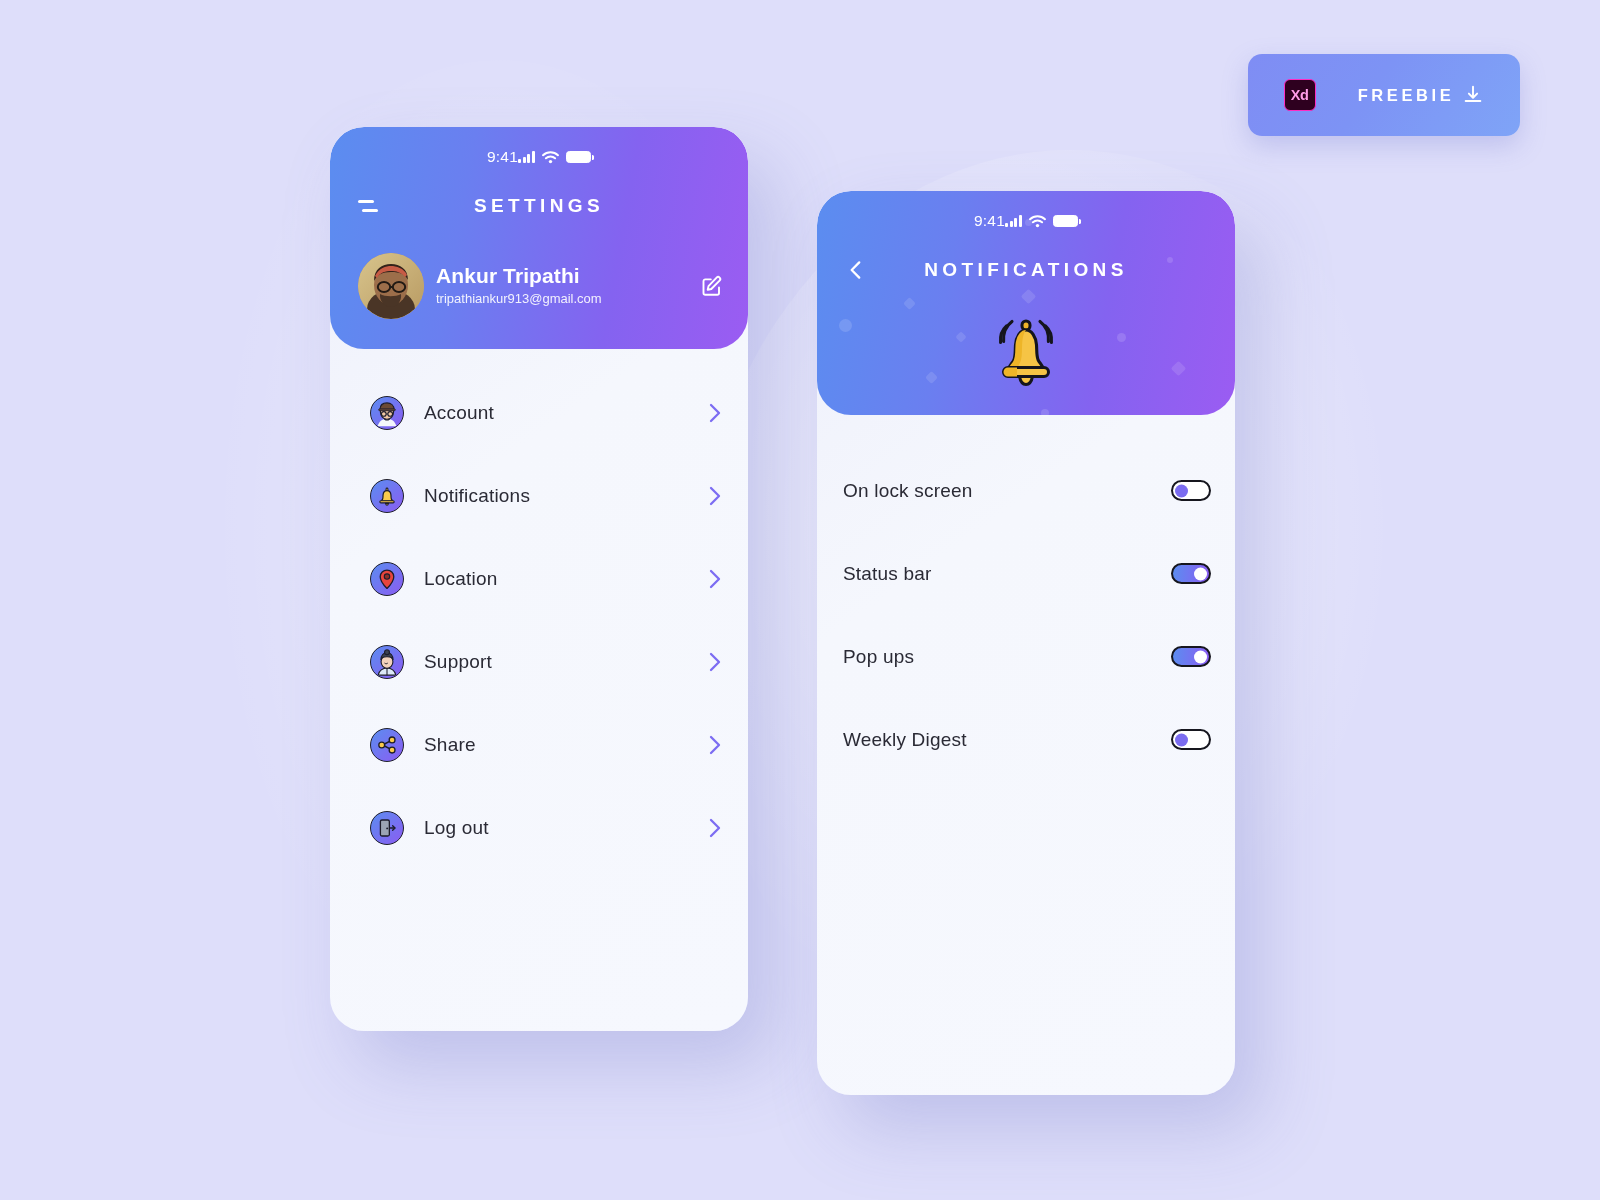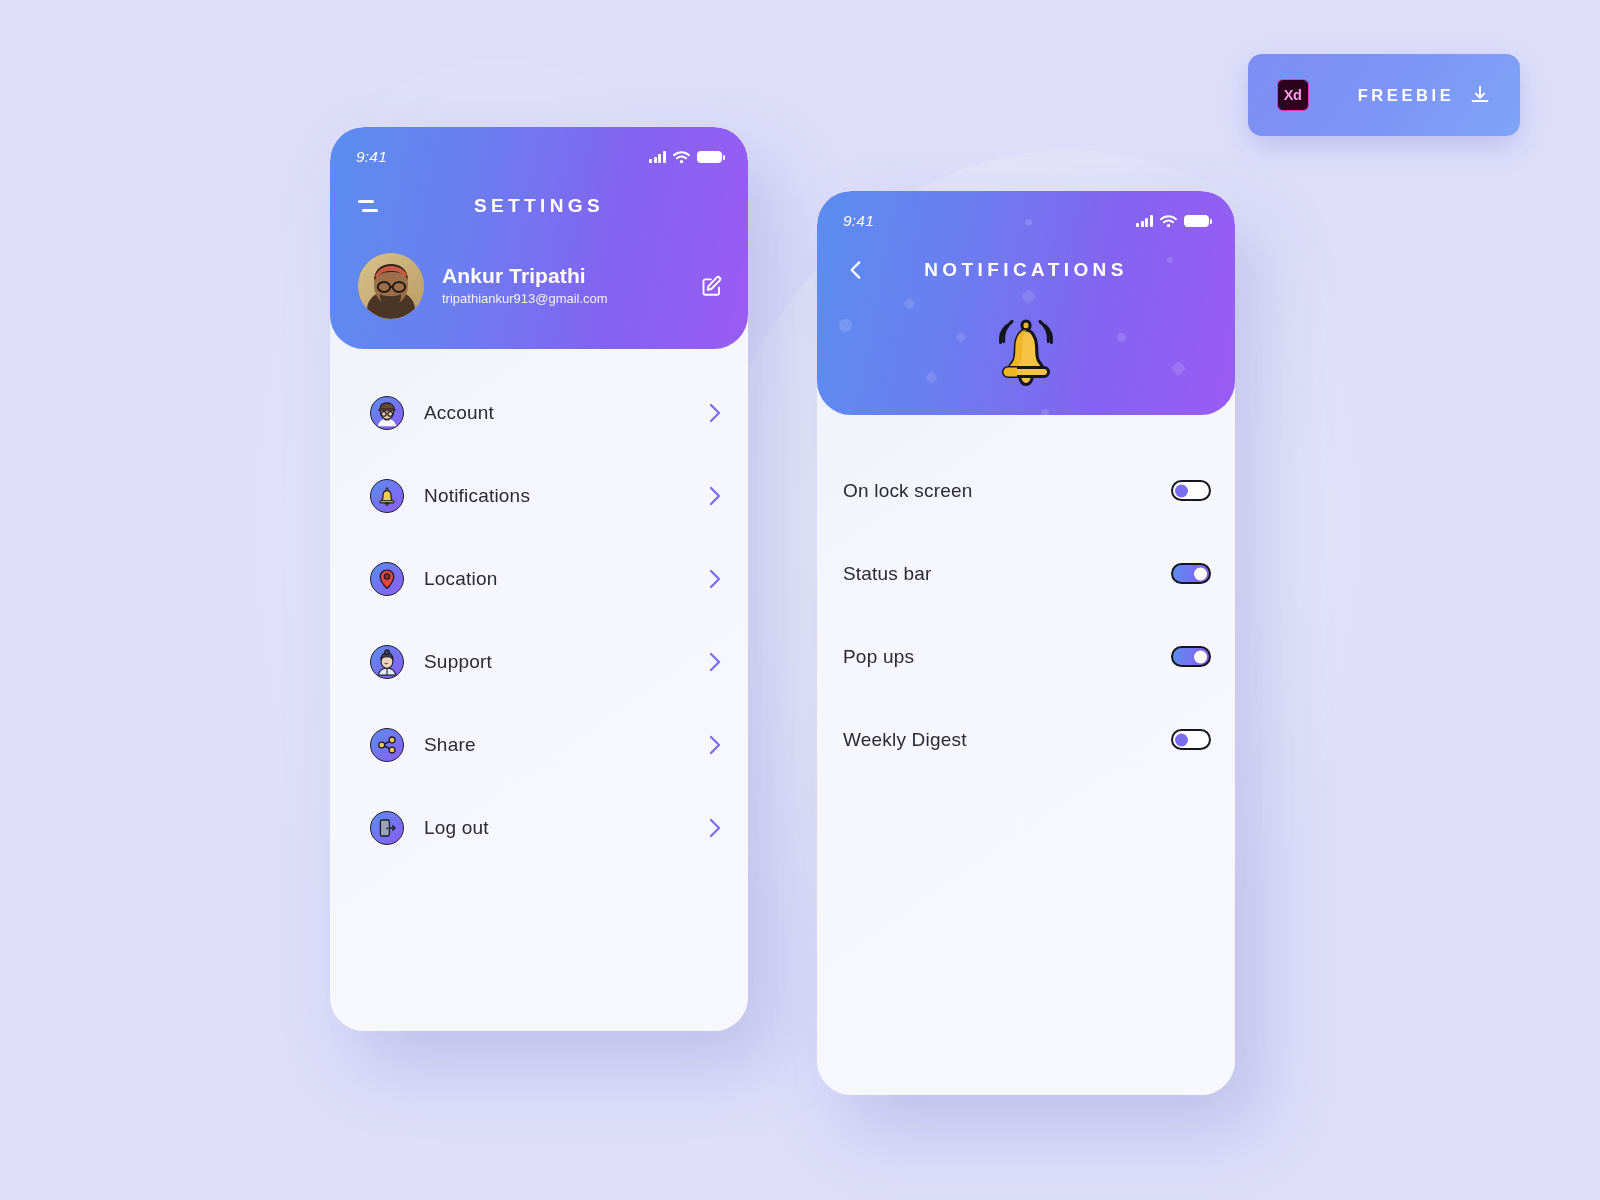--- a/index.html
+++ b/index.html
@@ -37,21 +37,21 @@
   
   .freebie-badge {
     position: absolute;
     left: 1248px; top: 54px;
     width: 272px; height: 82px;
     border-radius: 14px;
     background: linear-gradient(125deg, #7f8df4 0%, #7d93f5 45%, #7fa4f7 100%);
     display: flex;
     align-items: center;
     justify-content: center;
-    gap: 15px;
+    gap: 8px;
     box-shadow: 0 10px 26px rgba(110,120,210,0.28);
   }
   .xd-logo {
     width: 32px; height: 32px;
     border-radius: 6px;
     background: #2E001F;
     border: 1.6px solid #FF2BC2;
     display: flex;
     align-items: center;
     justify-content: center;
@@ -114,23 +114,22 @@
     pointer-events: none;
   }
 
   
   .statusbar {
     position: absolute;
     top: 18px; left: 0; right: 0;
     height: 24px;
     display: flex;
     align-items: center;
-    justify-content: space-between;
+    justify-content: center;
     padding: 0 26px;
-    font-style: italic;
   }
   .clock {
     font-size: 15.5px;
     font-weight: 500;
     color: #ffffff;
     letter-spacing: 0.2px;
   }
   .sb-icons { display: flex; align-items: center; gap: 7px; }
   .signal { display: flex; align-items: flex-end; gap: 1.8px; height: 12px; }
   .signal i { display:block; width: 2.9px; background: #fff; border-radius: 1px; }
@@ -183,21 +182,21 @@
   .hamburger span:nth-child(1){ width: 16px; margin-left: 2px; }
   .hamburger span:nth-child(2){ width: 16px; margin-left: 6px; }
   .back-chevron { width: 26px; height: 26px; cursor: pointer; }
 
   
   .profile {
     position: absolute;
     left: 28px; right: 24px; top: 126px;
     display: flex;
     align-items: center;
-    gap: 18px;
+    gap: 12px;
   }
   .avatar {
     width: 66px; height: 66px;
     border-radius: 50%;
     overflow: hidden;
     flex-shrink: 0;
     background: #C9A86A;
     position: relative;
   }
   .profile-meta { flex: 1; min-width: 0; }

